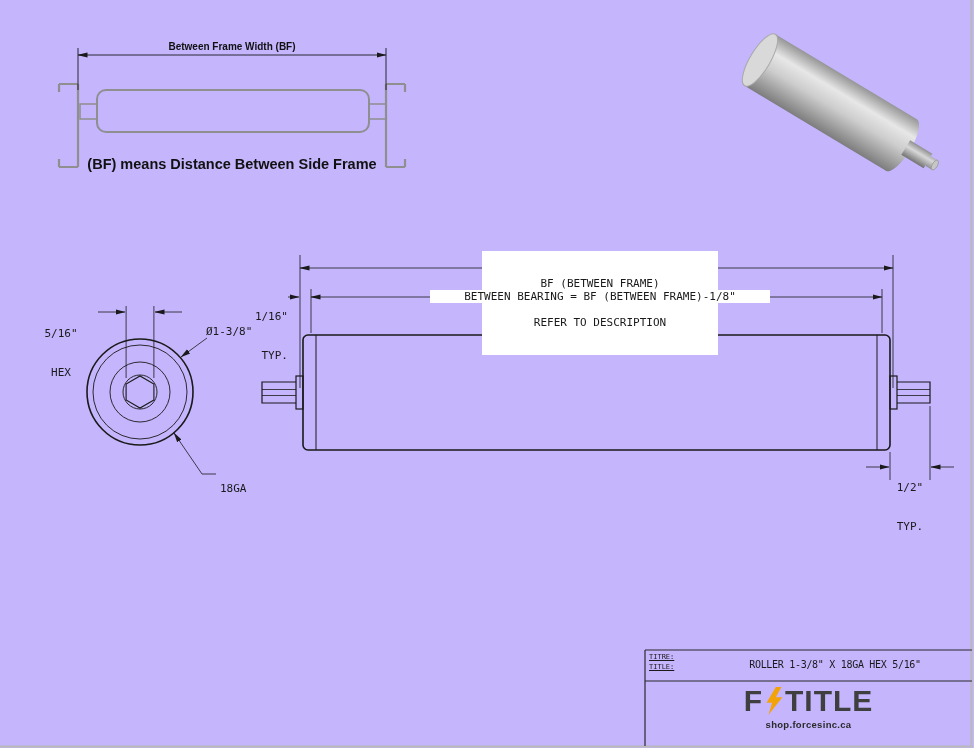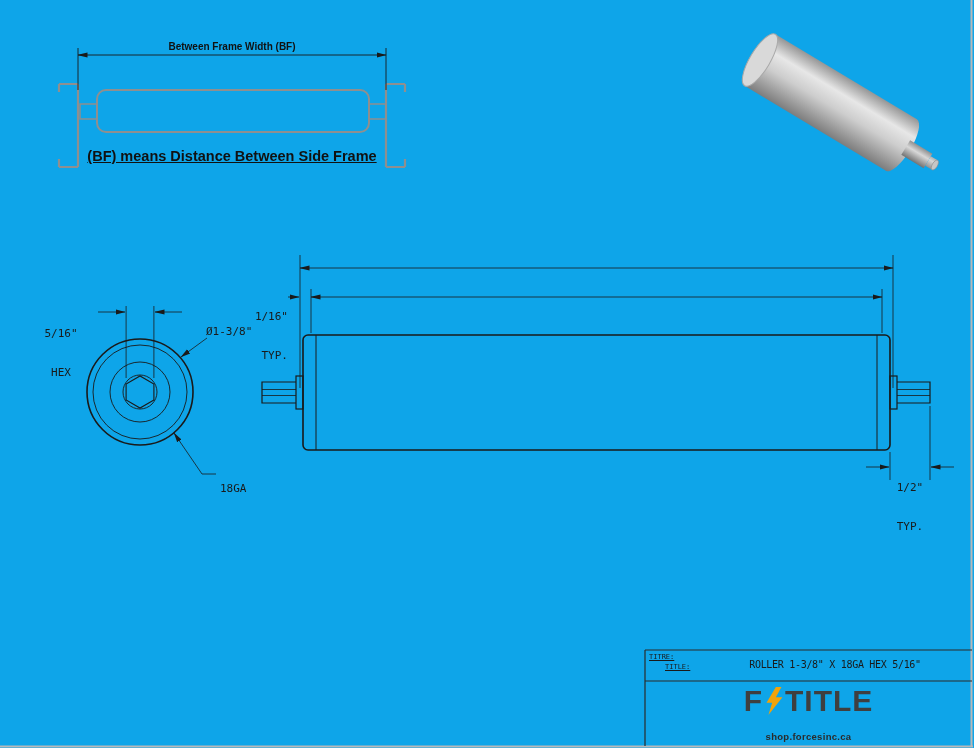--- a/index.html
+++ b/index.html
@@ -1,33 +1,33 @@
 <!DOCTYPE html>
 <html><head>
 <meta charset="utf-8">
 <style>
   html,body{margin:0;padding:0;background:#e9e9e9;}
   .page{
-    position:relative;width:974px;height:748px;background:#0ea5e9;
+    position:relative;width:974px;height:748px;background:#c4b5fd;
     overflow:hidden;font-family:"DejaVu Sans Mono",monospace;color:#1a1a1a;
   }
   svg.art{position:absolute;left:0;top:0;}
   .txt{position:absolute;white-space:pre;line-height:12.5px;}
   .cad{font:11px "DejaVu Sans Mono",monospace;color:#1a1a1a;}
   .cad-sm{font:10px "DejaVu Sans Mono",monospace;letter-spacing:-0.3px;color:#1a1a1a;}
   .cad-xs{font:7px "DejaVu Sans Mono",monospace;color:#1a1a1a;text-decoration:underline;}
   .bgw{background:#ffffff;padding:0 3px;}
   .ctr{text-align:center;}
   .rgt{text-align:right;}
   .inset-label{font:bold 10px "Liberation Sans",sans-serif;color:#111;}
   .inset-caption{font:bold 14.5px "Liberation Sans",sans-serif;color:#111;}
   .logo-wrap{position:absolute;left:645px;top:684px;width:327px;display:flex;flex-direction:column;align-items:center;}
   .logo-row{display:flex;flex-direction:row;align-items:center;gap:1px;}
   .logo-letter{font:bold 30px "Liberation Sans",sans-serif;color:#3f3f3f;letter-spacing:1px;}
-  .site{font:bold 9.5px "Liberation Sans",sans-serif;color:#2a2a2a;letter-spacing:0.3px;margin-top:13px;}
+  .site{font:bold 9.5px "Liberation Sans",sans-serif;color:#2a2a2a;letter-spacing:0.3px;margin-top:1px;}
 </style>
 </head>
 <body>
 
 <div class="page">
 
   <svg class="art" width="974" height="748" viewBox="0 0 974 748">
     <defs>
       <marker id="arr" viewBox="0 0 10 10" refX="9.5" refY="5" markerWidth="10" markerHeight="10" markerUnits="userSpaceOnUse" orient="auto-start-reverse">
         <path d="M0,2.4 L10,5 L0,7.6 Z" fill="#1a1a1a"></path>
@@ -128,40 +128,45 @@
     </g>
 
     <g stroke="#2a2a2a" stroke-width="1.2">
       <line x1="645" y1="650" x2="972" y2="650"></line>
       <line x1="645" y1="650" x2="645" y2="746"></line>
       <line x1="645" y1="681" x2="972" y2="681"></line>
     </g>
   </svg>
 
   <div class="txt inset-label ctr" style="left:122px;top:41px;width:220px;">Between Frame Width (BF)</div>
-  <div class="txt inset-caption ctr" style="left:40px;top:148px;width:384px;text-decoration:underline;">(BF) means Distance Between Side Frame</div>
+  <div class="txt inset-caption ctr" style="left:40px;top:156px;width:384px;">(BF) means Distance Between Side Frame</div>
 
   <div class="txt cad ctr" style="left:26px;top:301px;width:70px;">
     <div>5/16"</div>
     <div>HEX</div>
   </div>
   <div class="txt cad" style="left:206px;top:325px;">Ø1-3/8"</div>
   <div class="txt cad" style="left:220px;top:468px;margin-top:14px;">18GA</div>
 
+  <div class="txt cad ctr bgw" style="left:482px;top:251px;width:230px;">
+    <div>BF (BETWEEN FRAME)</div>
+    <div>REFER TO DESCRIPTION</div>
+  </div>
+  <div class="txt cad ctr bgw" style="left:430px;top:290px;width:334px;">BETWEEN BEARING = BF (BETWEEN FRAME)-1/8"</div>
   <div class="txt cad rgt" style="left:210px;top:284px;width:78px;">
     <div>1/16"</div>
     <div>TYP.</div>
   </div>
   <div class="txt cad ctr" style="left:880px;top:455px;width:60px;">
     <div>1/2"</div>
     <div>TYP.</div>
   </div>
 
   <div class="txt cad-xs" style="left:649px;top:653px;">TITRE:</div>
-  <div class="txt cad-xs" style="left:649px;top:663px;margin-left:16px;">TITLE:</div>
+  <div class="txt cad-xs" style="left:649px;top:663px;">TITLE:</div>
   <div class="txt cad-sm ctr" style="left:700px;top:659px;width:270px;">ROLLER 1-3/8" X 18GA HEX 5/16"</div>
 
   <div class="logo-wrap">
     <div class="logo-row">
       <span class="logo-letter">F</span>
       <svg width="20" height="28" viewBox="0 0 20 30">
         <polygon points="12,0 18,0 12,11 19,11 4,30 8,17 2,17" fill="#f2a30a"></polygon>
       </svg>
       <span class="logo-letter">TITLE</span>
     </div>

